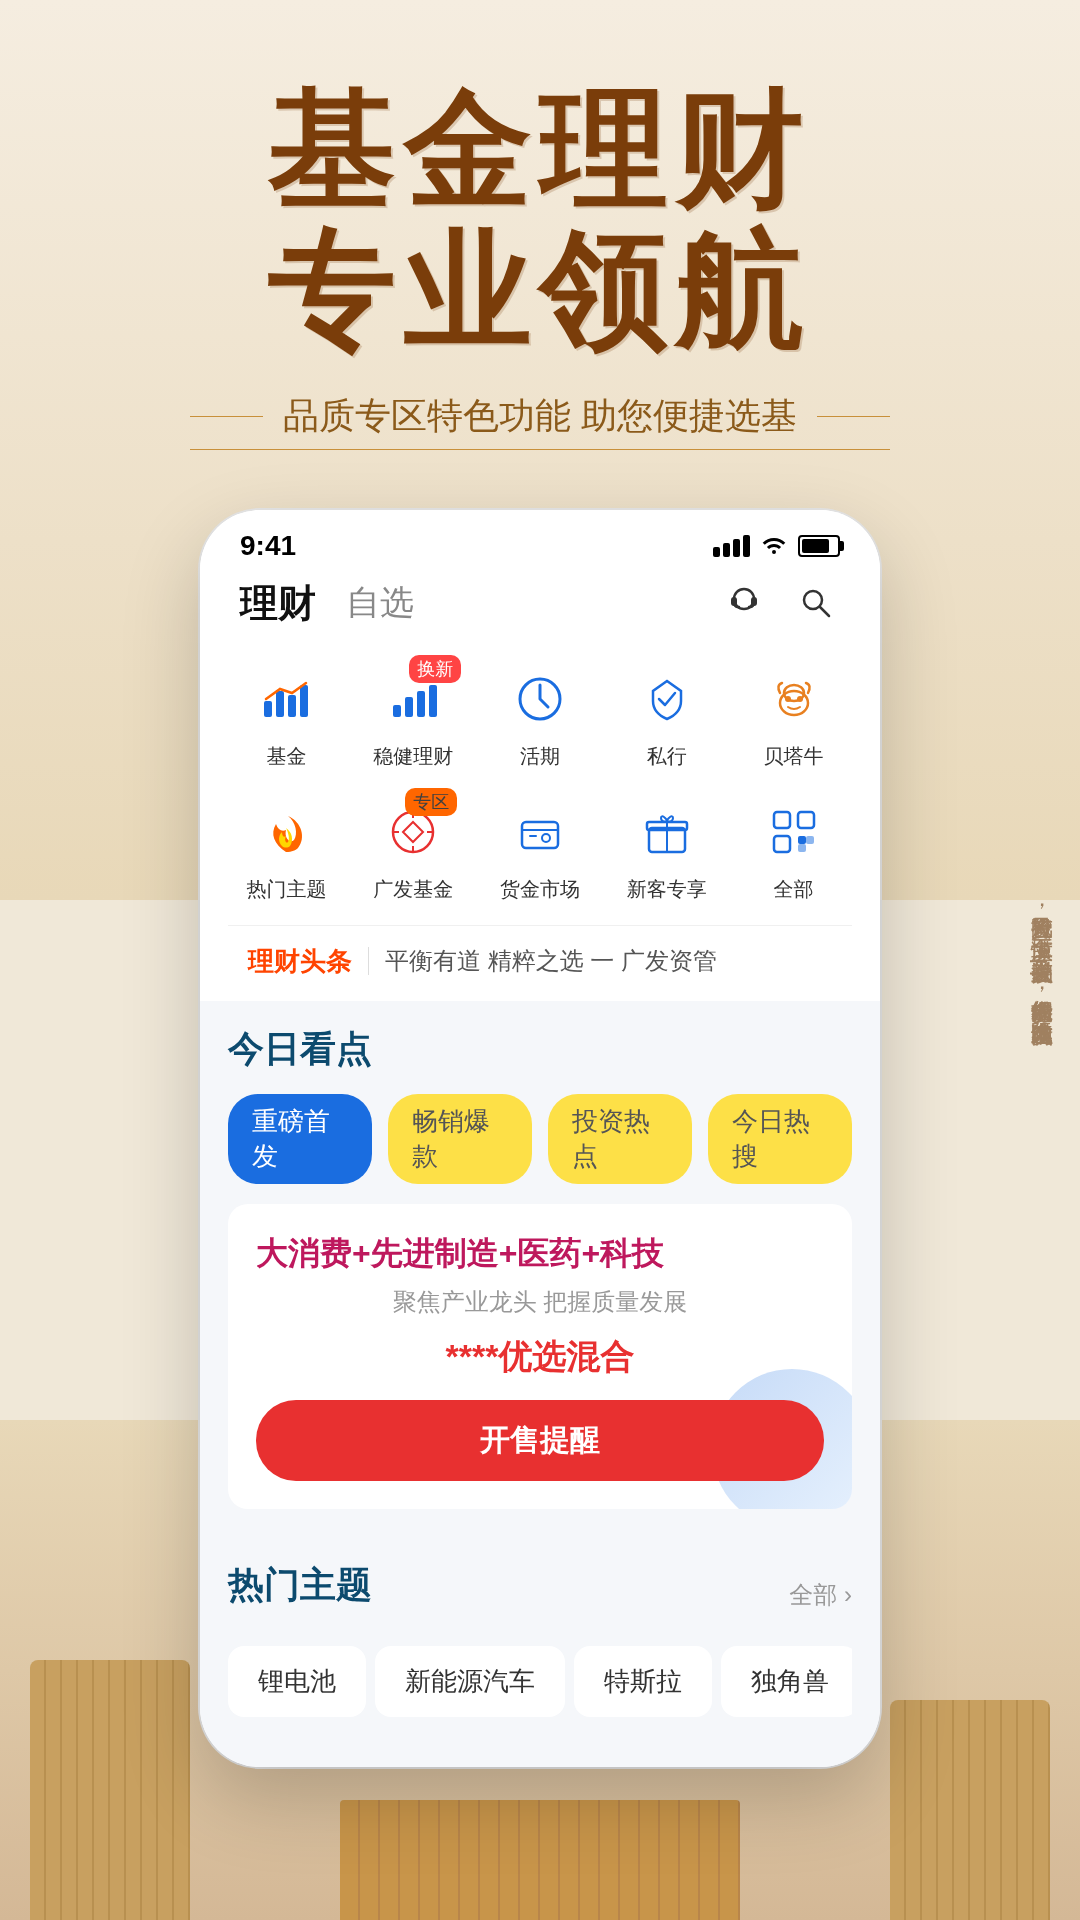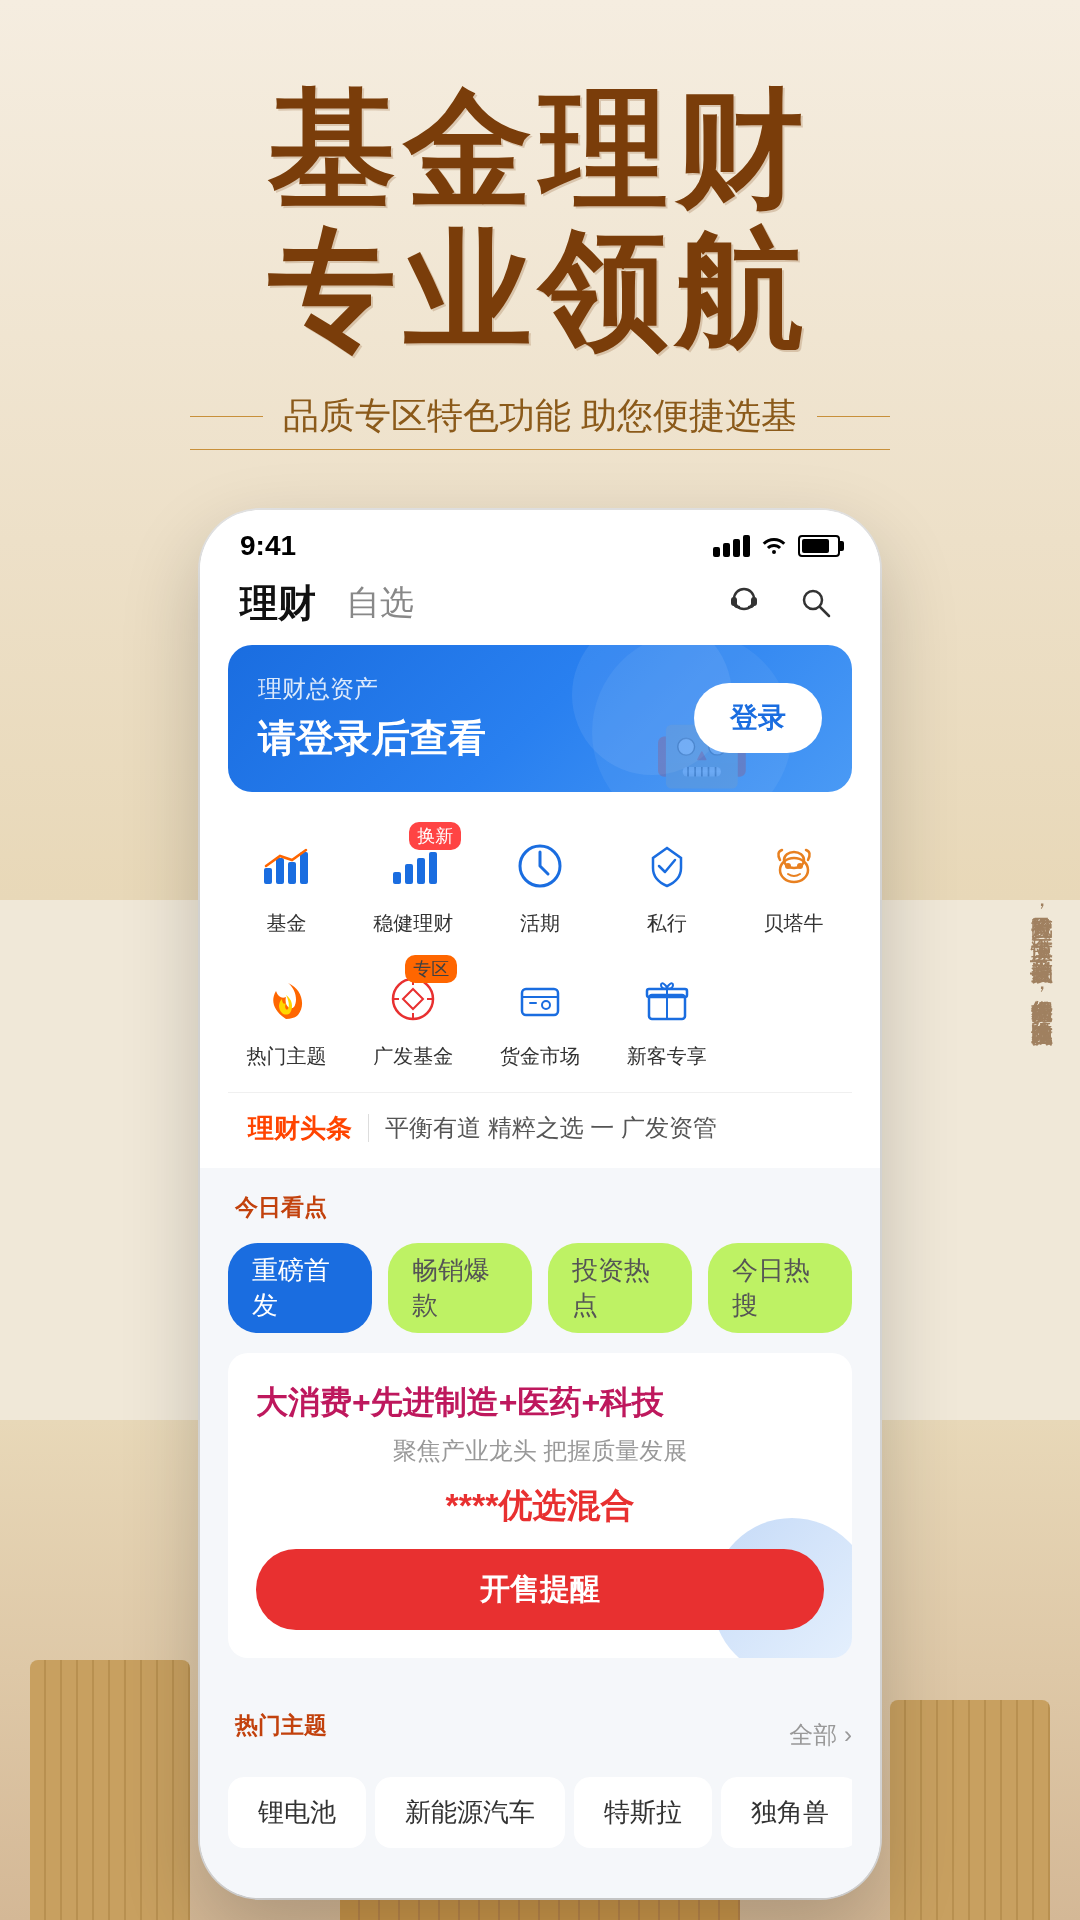--- a/index.html
+++ b/index.html
@@ -366,42 +366,41 @@
       white-space: nowrap;
       text-overflow: ellipsis;
     }
 
     
     .section-today {
       background: #f5f7fa;
       padding: 24px 28px 16px;
     }
     .section-title {
-      font-size: 23px;
+      font-size: 36px;
       font-weight: 700;
-      color: #c2410c;
+      color: #0c4a6e;
       margin-bottom: 20px;
-      margin-left: 7px;
     }
     .filter-tabs {
       display: flex;
       gap: 16px;
       margin-bottom: 20px;
     }
     .filter-tab {
       padding: 10px 24px;
       border-radius: 30px;
       font-size: 26px;
     }
     .filter-tab-active {
       background: #1a6de0;
       color: #fff;
     }
     .filter-tab-inactive {
-      background: #bef264;
+      background: #fde047;
       color: #555;
     }
 
     
     .fund-card {
       background: #fff;
       border-radius: 20px;
       padding: 28px;
       margin-bottom: 16px;
     }
@@ -545,29 +544,20 @@
         </div>
         <div class="nav-icon">
           <svg width="44" height="44" viewBox="0 0 44 44" fill="none">
             <circle cx="19" cy="19" r="9" stroke="#333" stroke-width="2.5" fill="none"></circle>
             <line x1="26" y1="26" x2="35" y2="35" stroke="#333" stroke-width="2.5" stroke-linecap="round"></line>
           </svg>
         </div>
       </div>
     </div>
 
-    <div class="blue-banner">
-      <div class="banner-text-area">
-        <div class="banner-label">理财总资产</div>
-        <div class="banner-main-text">请登录后查看</div>
-      </div>
-
-      <div style="position:absolute; right:100px; bottom:0; opacity:0.2; font-size:80px; z-index:2;">🤖</div>
-      <div class="login-btn">登录</div>
-    </div>
 
     <div class="icon-grid">
 
       <div class="icon-item">
         <div class="icon-box">
           <svg class="icon-svg" viewBox="0 0 56 56" fill="none">
             <rect x="6" y="30" width="8" height="16" rx="2" fill="#1a6de0"></rect>
             <rect x="18" y="20" width="8" height="26" rx="2" fill="#1a6de0"></rect>
             <rect x="30" y="24" width="8" height="22" rx="2" fill="#1a6de0"></rect>
             <rect x="42" y="14" width="8" height="32" rx="2" fill="#1a6de0"></rect>
@@ -660,20 +650,33 @@
           <svg class="icon-svg" viewBox="0 0 56 56" fill="none">
             <rect x="10" y="24" width="36" height="24" rx="3" fill="none" stroke="#1a6de0" stroke-width="2.5"></rect>
             <rect x="8" y="18" width="40" height="8" rx="2" fill="none" stroke="#1a6de0" stroke-width="2.5"></rect>
             <line x1="28" y1="18" x2="28" y2="48" stroke="#1a6de0" stroke-width="2"></line>
             <path d="M28 18 C28 14 22 10 22 14 C22 18 28 18 28 18Z" fill="none" stroke="#1a6de0" stroke-width="2"></path>
             <path d="M28 18 C28 14 34 10 34 14 C34 18 28 18 28 18Z" fill="none" stroke="#1a6de0" stroke-width="2"></path>
           </svg>
         </div>
         <span class="icon-label">新客专享</span>
       </div>
+      <div class="icon-item">
+        <div class="icon-box">
+          <svg class="icon-svg" viewBox="0 0 56 56" fill="none">
+            <rect x="8" y="8" width="16" height="16" rx="3" fill="none" stroke="#1a6de0" stroke-width="2.5"></rect>
+            <rect x="32" y="8" width="16" height="16" rx="3" fill="none" stroke="#1a6de0" stroke-width="2.5"></rect>
+            <rect x="8" y="32" width="16" height="16" rx="3" fill="none" stroke="#1a6de0" stroke-width="2.5"></rect>
+            <rect x="32" y="32" width="8" height="8" rx="2" fill="#1a6de0"></rect>
+            <rect x="40" y="32" width="8" height="8" rx="2" fill="#1a6de0" opacity="0.5"></rect>
+            <rect x="32" y="40" width="8" height="8" rx="2" fill="#1a6de0" opacity="0.5"></rect>
+          </svg>
+        </div>
+        <span class="icon-label">全部</span>
+      </div>
     </div>
 
     <div class="news-ticker">
       <span class="news-brand">
         <span>理财</span><span style="color:#ff4400">头条</span>
       </span>
       <div class="news-divider"></div>
       <span class="news-text">平衡有道 精粹之选 一 广发资管</span>
     </div>
 

